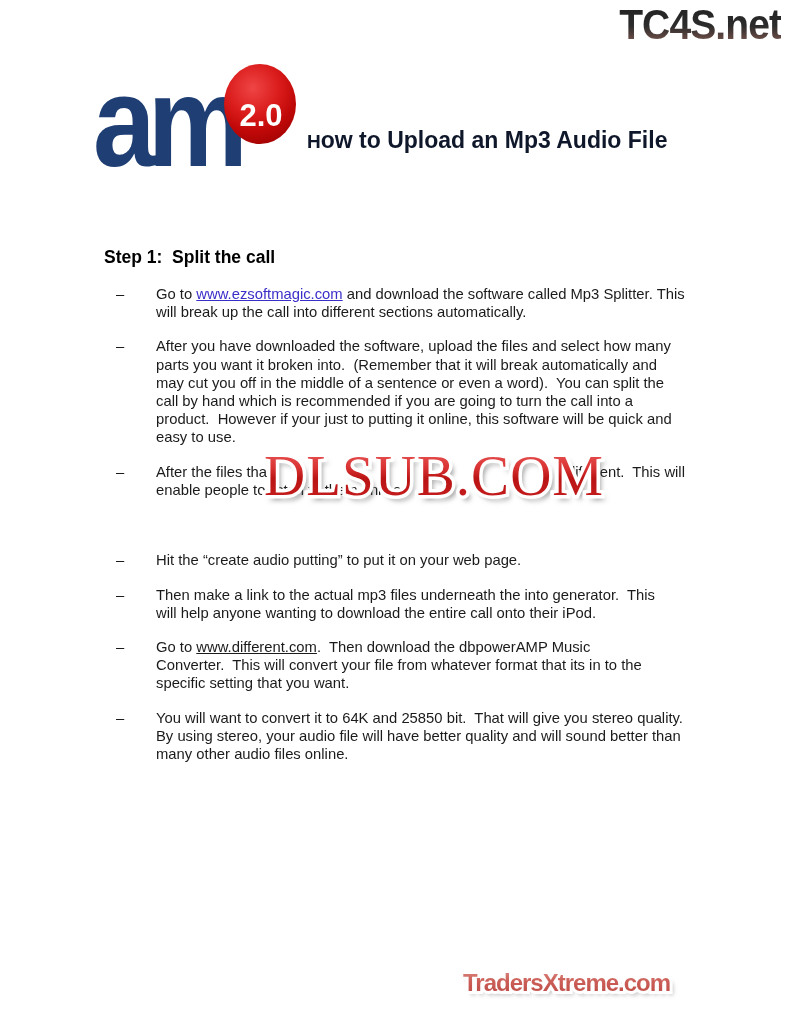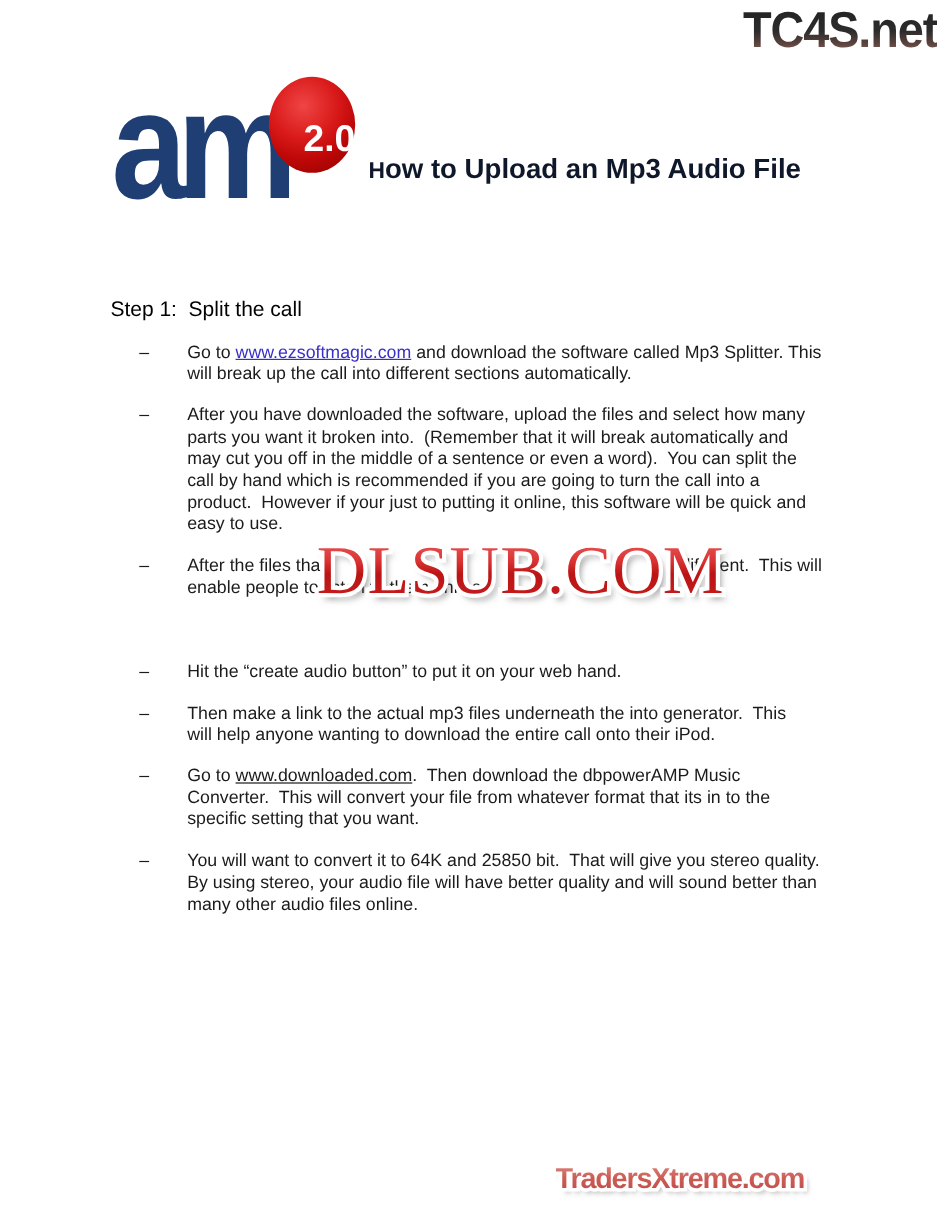--- a/index.html
+++ b/index.html
@@ -20,36 +20,36 @@
   
   .amlogo-text {
     position:absolute; left:93px; top:58px;
     font-size:128px; font-weight:bold; letter-spacing:-9px; line-height:1;
     color:#1e3e74; transform:scaleX(.88); transform-origin:0 0;
   }
   .badge {
     position:absolute; left:224px; top:64px; width:72px; height:80px;
     border-radius:50%;
     background:radial-gradient(circle at 40% 30%, #ef4545 0%, #da1b1b 38%, #c00808 62%, #8e0000 100%);
-    display:flex; align-items:center; justify-content:flex-end;
+    display:flex; align-items:center; justify-content:center;
     padding-top:24px; padding-left:2px; box-sizing:border-box;
     color:#ffffff; font-weight:bold; font-size:31px;
   }
 
   .doc-title {
     position:absolute; left:307px; top:127px;
     font-size:23px; font-weight:bold; color:#0f172a; white-space:nowrap;
   }
   .doc-title::first-letter { font-size:19px; }
 
   
   .content { position:absolute; left:92px; top:240px; width:616px; }
   h2.step {
-    font-size:17.5px; font-weight:normal; color:#000;
-    margin:0 0 17px 0; white-space:pre-wrap;
+    font-size:17.5px; font-weight:bold; color:#000;
+    margin:0 0 17px 12px; white-space:pre-wrap;
   }
   h2.step1 { margin-top:7px; }
   .bullet { display:flex; margin:0 0 16px 0; }
   .dash {
     width:48px; padding-left:24px; box-sizing:border-box; flex:none;
     font-size:14.8px; line-height:18.2px;
   }
   .btext { flex:1; font-size:14.8px; line-height:18.2px; white-space:pre-wrap;margin-left:16px; }
   a.link-blue { color:#3a2ec9; text-decoration:underline; cursor:pointer; }
   a.link-black { color:#1b1b1b; text-decoration:underline; cursor:pointer; }
@@ -129,33 +129,33 @@
       <div class="btext occluded"><span>After the files tha</span><span class="occl-gap"></span><span>different.  This will</span><br><span>enable people to listen to them online.</span>
         <div class="wm">
           <span class="back">DLSUB.COM</span>
           <span class="front">DLSUB.COM</span>
         </div>
       </div>
     </div>
 
     <div class="bullet">
       <span class="dash">–</span>
-      <div class="btext">Hit the “create audio button” to put it on your web hand.</div>
+      <div class="btext">Hit the “create audio putting” to put it on your web page.</div>
     </div>
 
     <div class="bullet">
       <span class="dash">–</span>
       <div class="btext">Then make a link to the actual mp3 files underneath the into generator.  This
 will help anyone wanting to download the entire call onto their iPod.</div>
     </div>
 
 
     <div class="bullet">
       <span class="dash">–</span>
-      <div class="btext"><span>Go to </span><a class="link-black">www.downloaded.com</a><span>.  Then download the dbpowerAMP Music
+      <div class="btext"><span>Go to </span><a class="link-black">www.different.com</a><span>.  Then download the dbpowerAMP Music
 Converter.  This will convert your file from whatever format that its in to the
 specific setting that you want.</span></div>
     </div>
 
     <div class="bullet">
       <span class="dash">–</span>
       <div class="btext">You will want to convert it to 64K and 25850 bit.  That will give you stereo quality.
 By using stereo, your audio file will have better quality and will sound better than
 many other audio files online.</div>
     </div>

